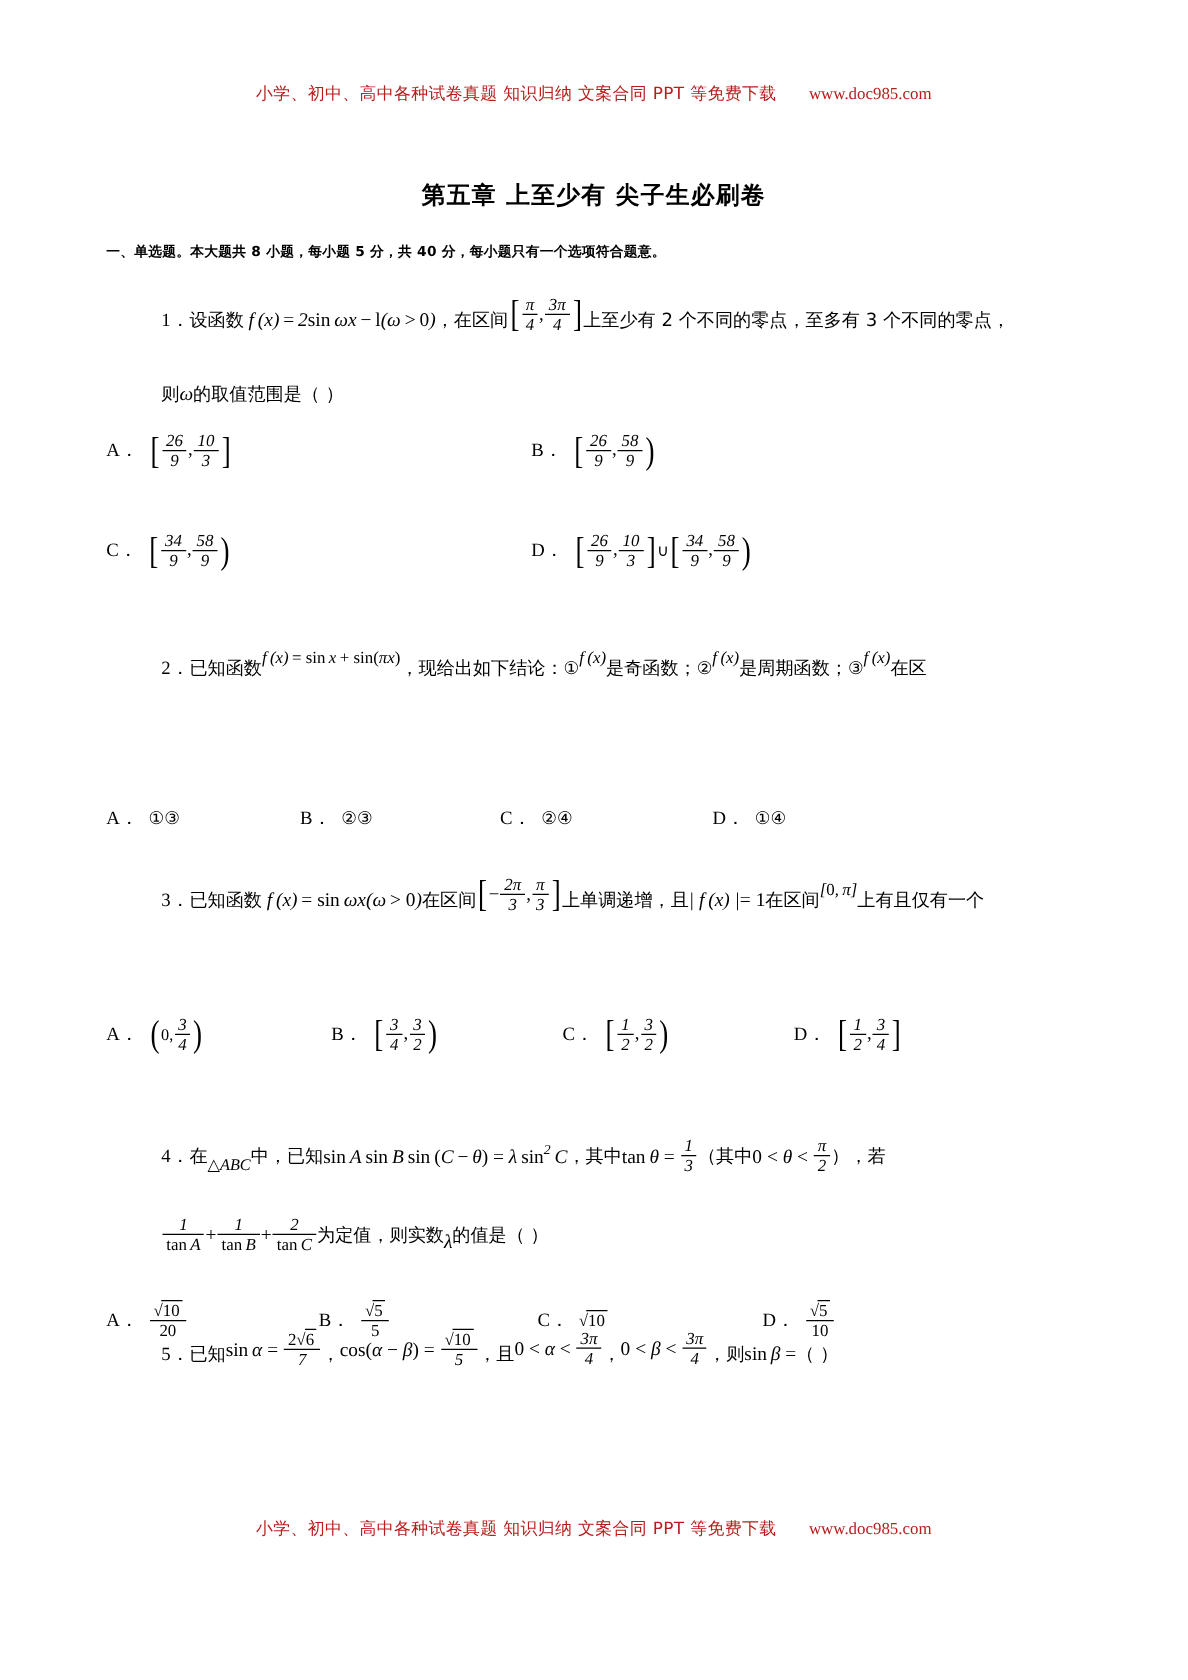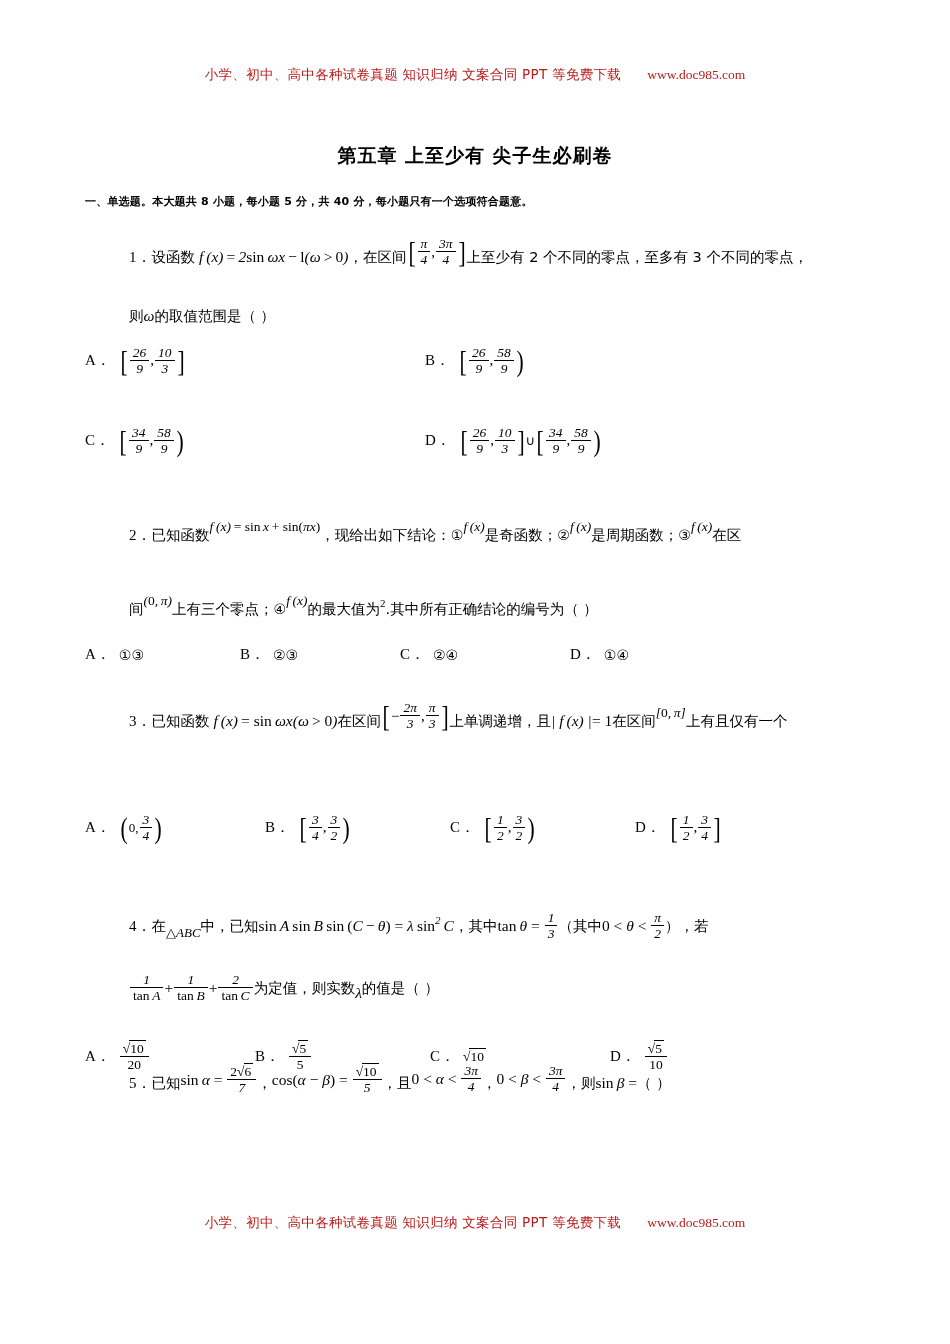--- a/index.html
+++ b/index.html
@@ -272,25 +272,20 @@
           <span class="brk">)</span>
         </span>
     </div>
   </div>
 
   <div class="q" style="top:520px;">
     <span class="qline">
       <span class="num">2．</span><span class="cn">已知函数</span><span class="mth raise">f (x) <span class="up">= sin</span> x <span class="up">+ sin(</span>πx<span class="up">)</span></span><span class="cn">，现给出如下结论：</span><span class="circnum">①</span><span class="mth raise">f (x)</span><span class="cn">是奇函数；</span><span class="circnum">②</span><span class="mth raise">f (x)</span><span class="cn">是周期函数；</span><span class="circnum">③</span><span class="mth raise">f (x)</span><span class="cn">在区</span>
     </span>
   </div>
-  <div class="q" style="top:588px;">
-    <span class="qline">
-      <span class="cn">间</span><span class="mth raise">(<span class="up">0</span>, π)</span><span class="cn">上有三个零点；</span><span class="circnum">④</span><span class="mth raise">f (x)</span><span class="cn">的最大值为</span><span class="num"><span class="sup">2</span></span><span class="cn">.其中所有正确结论的编号为（        ）</span>
-    </span>
-  </div>
 
   <div class="opts" style="top:645px;">
     <div class="opt" style="width:155px;">
       <span class="optlab">A．</span>
         <span class="circnum">①③</span>
     </div>
     <div class="opt" style="width:160px;">
       <span class="optlab">B．</span>
         <span class="circnum">②③</span>
     </div>

